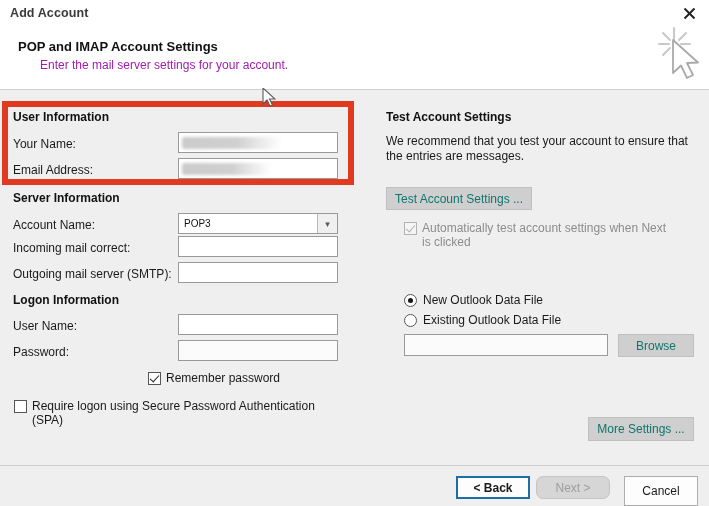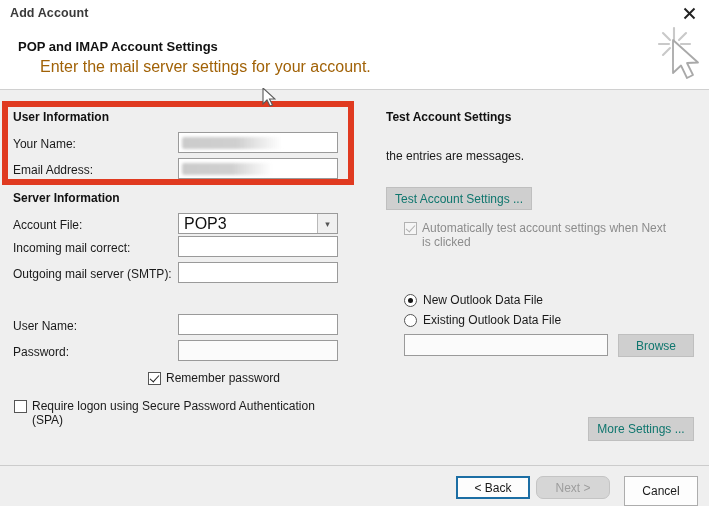--- a/index.html
+++ b/index.html
@@ -59,22 +59,22 @@
   .header-title {
     position: absolute;
     left: 18px; top: 11px;
     font-size: 13px;
     font-weight: bold;
     color: #111;
   }
   .header-sub {
     position: absolute;
     left: 40px; top: 30px;
-    font-size: 16px;
-    color: #a16207;
+    font-size: 12px;
+    color: #a21caf;
   }
 
   
   .body {
     position: absolute;
     left: 0; top: 90px;
     width: 709px; height: 375px;
     background: #efefef;
   }
 
@@ -120,21 +120,21 @@
     position: absolute;
     box-sizing: border-box;
     height: 21px;
     background: #ffffff;
     border: 1px solid #9a9a9a;
     display: flex;
     align-items: center;
   }
   .combo-value {
     padding-left: 5px;
-    font-size: 16px;
+    font-size: 10px;
     color: #111;
     flex: 1;
   }
   .combo-arrow {
     width: 19px;
     height: 19px;
     background: #f0f0f0;
     border-left: 1px solid #b9b9b9;
     display: flex;
     align-items: center;
@@ -222,21 +222,21 @@
     color: #9d9d9d;
     cursor: default;
   }
   .btn.white {
     background: #fdfdfd;
     border: 1px solid #adadad;
   }
   .btn.default {
     background: #fdfdfd;
     border: 2px solid #1c6ea4;
-    font-weight: normal;
+    font-weight: bold;
   }
   .btn.flat-grey {
     background: #cfcfcf;
     border: 1px solid #bfbfbf;
     color: #0f766e;
   }
 
   
   .footer {
     position: absolute;
@@ -298,32 +298,33 @@
       <div class="redact"></div>
     </div>
 
     <div class="field-label" style="left:13px; top:73px;">Email Address:</div>
     <div class="tbox" style="left:178px; top:68px; width:160px;">
       <div class="redact" style="width:90px;"></div>
     </div>
 
     <div class="group-title" style="left:13px; top:101px;">Server Information</div>
 
-    <div class="field-label" style="left:13px; top:128px;">Account File:</div>
+    <div class="field-label" style="left:13px; top:128px;">Account Name:</div>
     <div class="combo" style="left:178px; top:123px; width:160px;">
       <span class="combo-value">POP3</span>
       <span class="combo-arrow">▾</span>
     </div>
 
     <div class="field-label" style="left:13px; top:151px;">Incoming mail correct:</div>
     <div class="tbox" style="left:178px; top:146px; width:160px;"></div>
 
     <div class="field-label" style="left:13px; top:177px;">Outgoing mail server (SMTP):</div>
     <div class="tbox" style="left:178px; top:172px; width:160px;"></div>
 
+    <div class="group-title" style="left:13px; top:203px;">Logon Information</div>
 
     <div class="field-label" style="left:13px; top:229px;">User Name:</div>
     <div class="tbox" style="left:178px; top:224px; width:160px;"></div>
 
     <div class="field-label" style="left:13px; top:255px;">Password:</div>
     <div class="tbox filler" style="left:178px; top:250px; width:160px;"></div>
 
     <div class="cb-row" style="left:14px; top:309px; width:330px;">
       <span class="cb"></span>
       <span>
@@ -333,20 +334,21 @@
       </span>
     </div>
 
     <div class="cb-row" style="left:148px; top:281px;">
       <span class="cb checked"></span>
       <span class="cb-label">Remember password</span>
     </div>
 
     <div class="group-title" style="left:386px; top:20px;">Test Account Settings</div>
 
+    <div class="field-label" style="left:386px; top:44px;">We recommend that you test your account to ensure that</div>
     <div class="field-label" style="left:386px; top:59px;">the entries are messages.</div>
 
     <div class="btn flat-grey" style="left:386px; top:97px; width:146px; height:23px;">Test Account Settings ...</div>
 
     <div class="cb-row" style="left:404px; top:131px; width:290px;">
       <span class="cb checked disabled"></span>
       <span>
         <span class="cb-label disabled">Automatically test account settings when Next</span>
         <br>
         <span class="cb-label disabled">is clicked</span>

